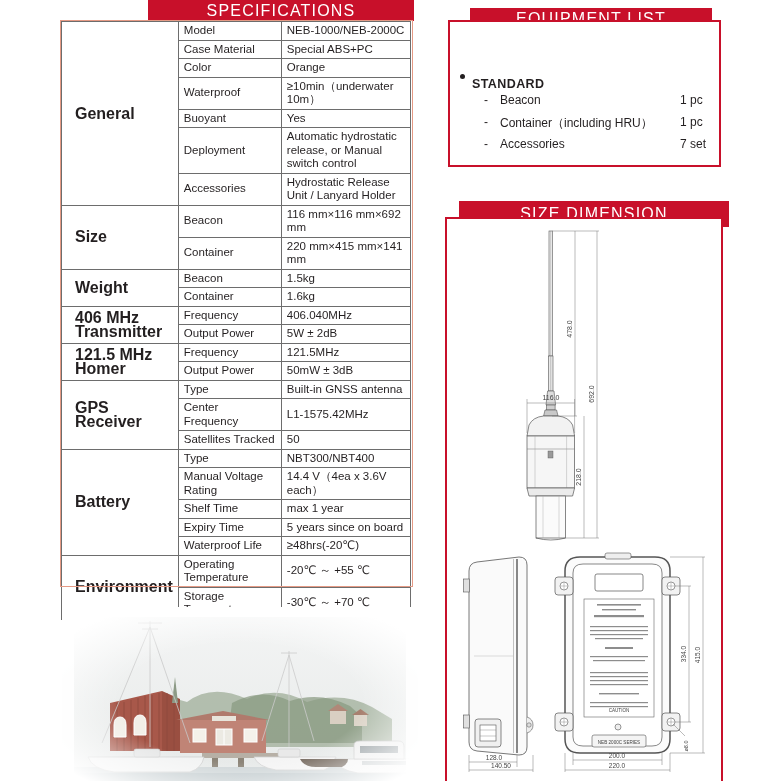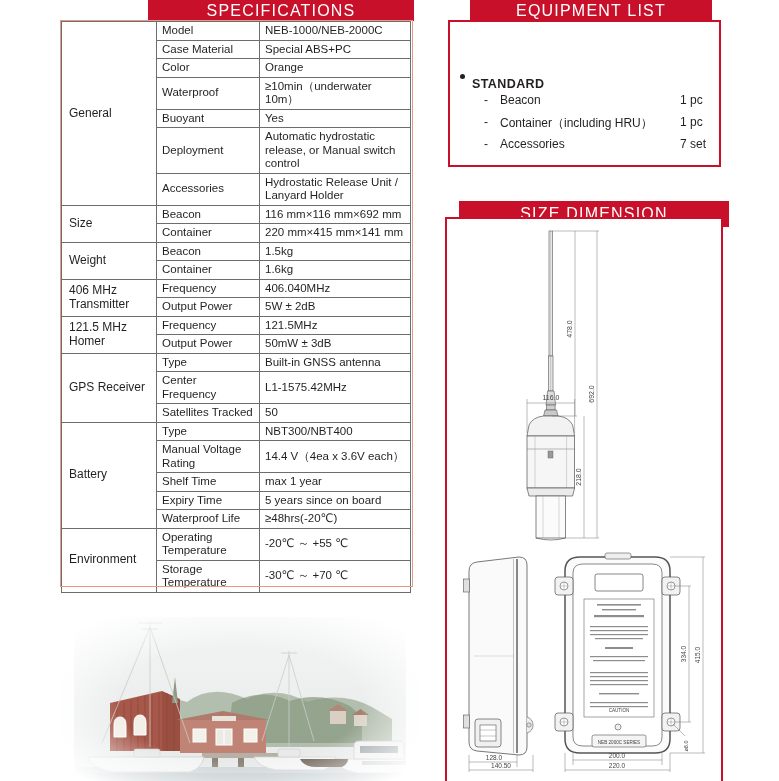--- a/index.html
+++ b/index.html
@@ -18,43 +18,43 @@
     background:#C8102A;
     color:#ffffff;
     text-align:center;
     font-size:16px;
     letter-spacing:1.2px;
     line-height:21px;
     height:21px;
     white-space:nowrap;
   }
   #banner-spec{left:105px;top:0px;width:266px;margin-left:43px;}
-  #banner-equip{left:470px;top:0px;width:242px;}
+  #banner-equip{left:470px;top:8px;width:242px;}
   #banner-size{left:459px;top:201px;width:270px;height:26px;line-height:26px;}
 
   
   #spec-table{
     position:absolute;left:61px;top:21px;width:350px;
     border:1px solid #E59A85;
     border-collapse:collapse;
     background:#fff;
   }
   #spec-table td{
     border:1px solid #6d6d6d;
     font-size:11.5px;
     line-height:13.5px;
     padding:2px 5px;
     vertical-align:middle;
     color:#231f20;
   }
   #spec-table td.grp{
-    font-weight:normal;
-    font-size:12px;
+    font-weight:bold;
+    font-size:16px;
     width:82px;
-    padding-left:7px;
+    padding-left:13px;
   }
   #spec-table td.param{width:92px;margin-left:26px;}
   #spec-table td.val{}
 
   
   #spec-frame{
     position:absolute;left:60px;top:20px;width:351px;height:565px;
     border:1.5px solid #E59A85;pointer-events:none;
   }
 

